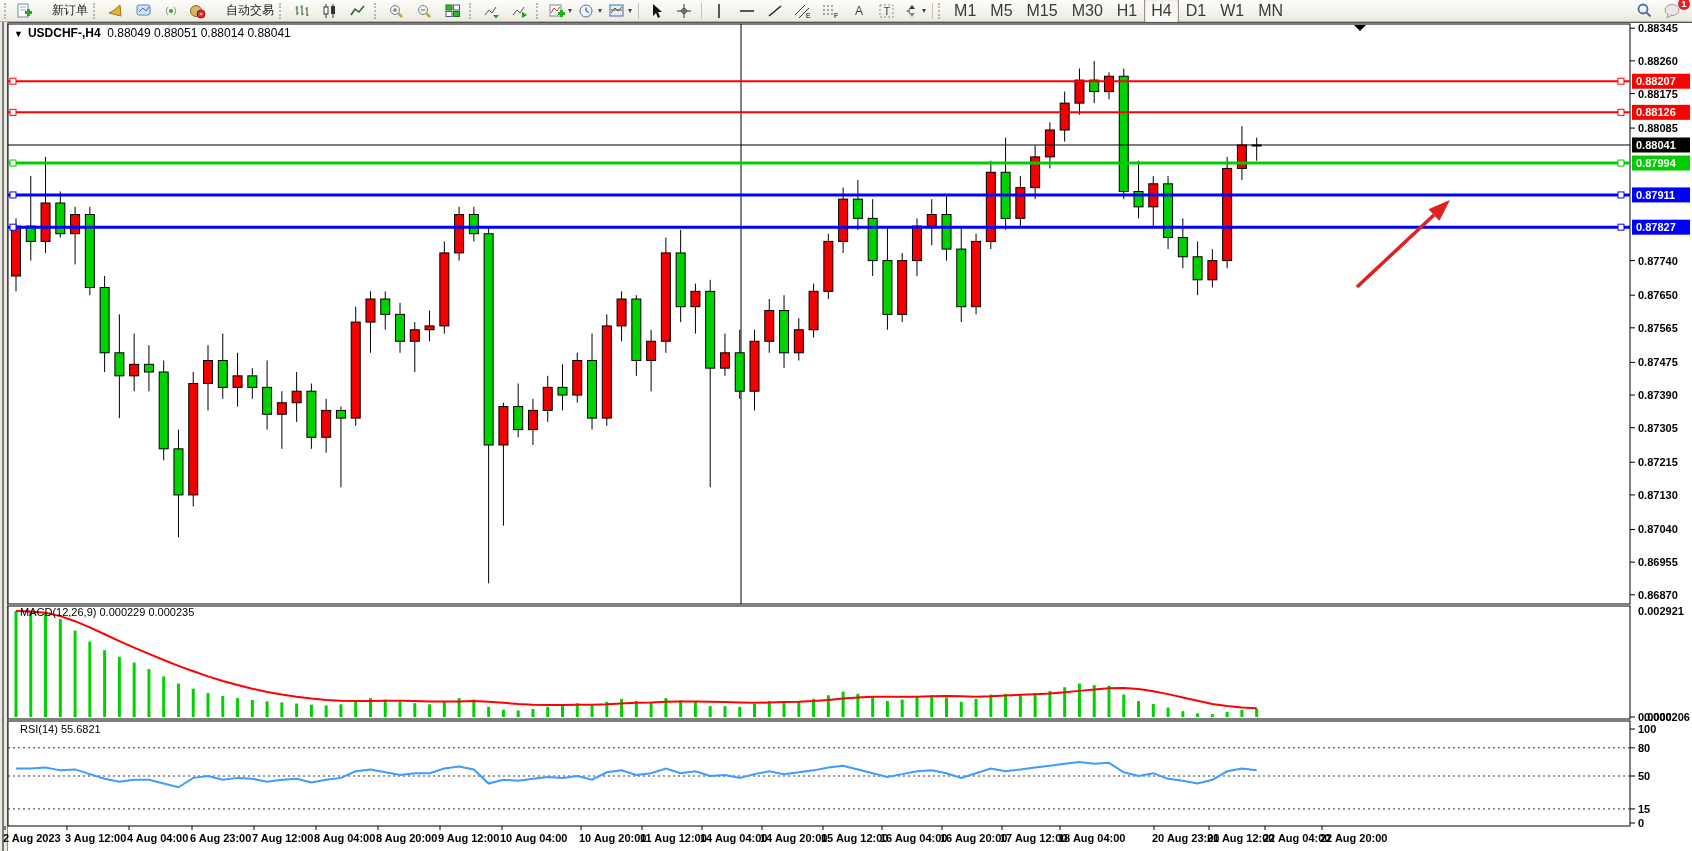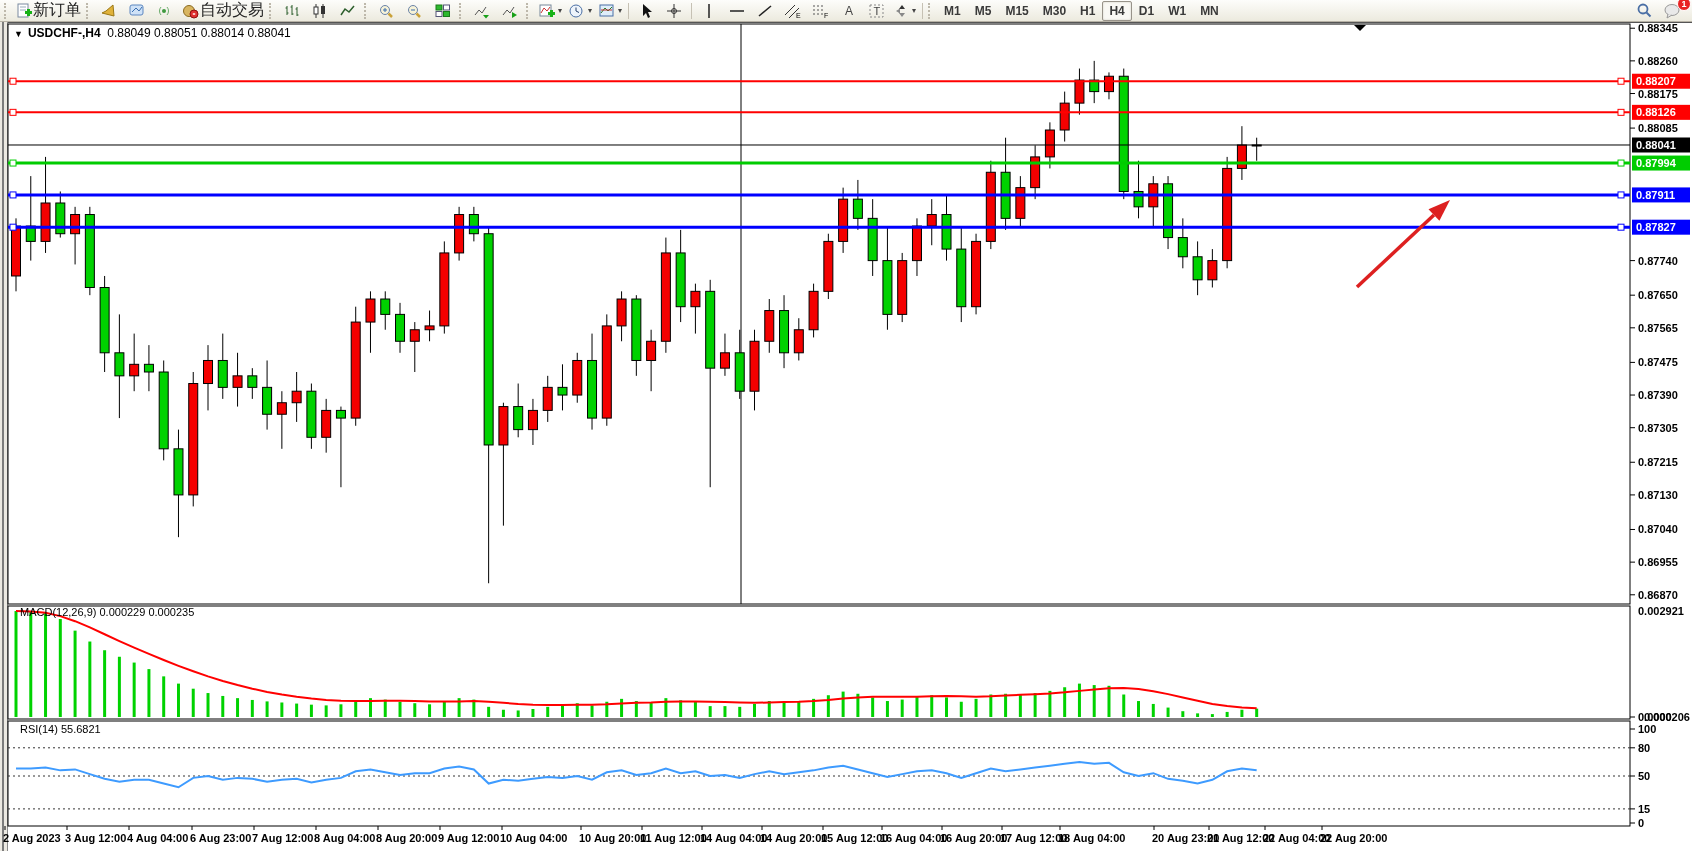--- a/index.html
+++ b/index.html
@@ -4,25 +4,25 @@
 <style>
   html,body{margin:0;padding:0;background:#ece9e2;}
   body{width:1692px;height:851px;overflow:hidden;font-family:"Liberation Sans",sans-serif;-webkit-font-smoothing:none;}
   #app{position:relative;width:1692px;height:851px;}
   
   #toolbar{position:absolute;left:0;top:0;width:1692px;height:22px;
     background:linear-gradient(#fdfdfb,#eceade);border-bottom:1px solid #b7b2a6;
     display:flex;align-items:center;padding-left:2px;box-sizing:border-box;}
   .tbtn{height:20px;min-width:22px;display:flex;align-items:center;justify-content:center;
     padding:0 2px;border:1px solid transparent;border-radius:2px;cursor:default;}
-  .tbtn .lbl{font-size:16px;color:#222;margin-left:0;white-space:nowrap;}
+  .tbtn .lbl{font-size:12px;color:#222;margin-left:19px;white-space:nowrap;}
   .grip{width:5px;height:16px;margin:0 2px;border-left:2px dotted #bdb8ab;}
   .sep{width:1px;height:16px;background:#c6c1b4;margin:0 3px;}
   .drop{font-size:8px;color:#444;margin-left:2px;}
-  .tf{font-size:12px;font-weight:bold;color:#3a3a3a;padding:2px 6px;border:1px solid transparent;border-radius:2px;}
+  .tf{font-size:16px;font-weight:normal;color:#3a3a3a;padding:2px 6px;border:1px solid transparent;border-radius:2px;}
   .tf.active{background:#f9f8f4;border-color:#98938a;box-shadow:inset 0 0 2px #cfcabd;}
   #tb-right{margin-left:auto;display:flex;align-items:center;margin-right:6px;}
   .badge{position:absolute;top:-4px;right:-6px;background:#e82222;color:#fff;font-size:9px;font-weight:bold;
     border-radius:7px;min-width:12px;height:12px;line-height:12px;text-align:center;border:1px solid #fff;}
   .chatwrap{position:relative;}
   
   #chartwin{position:absolute;left:0;top:22px;width:1692px;height:829px;background:#fff;}
   #leftframe{position:absolute;left:0;top:0;width:7px;height:829px;background:#ece9e2;border-right:1px solid #8a8a8a;}
   #leftframe:before{content:"";position:absolute;left:2px;top:0;width:2px;height:100%;background:#7c7c7c;}
   #topline{position:absolute;left:0;top:0;width:1692px;height:1px;background:#555;}

